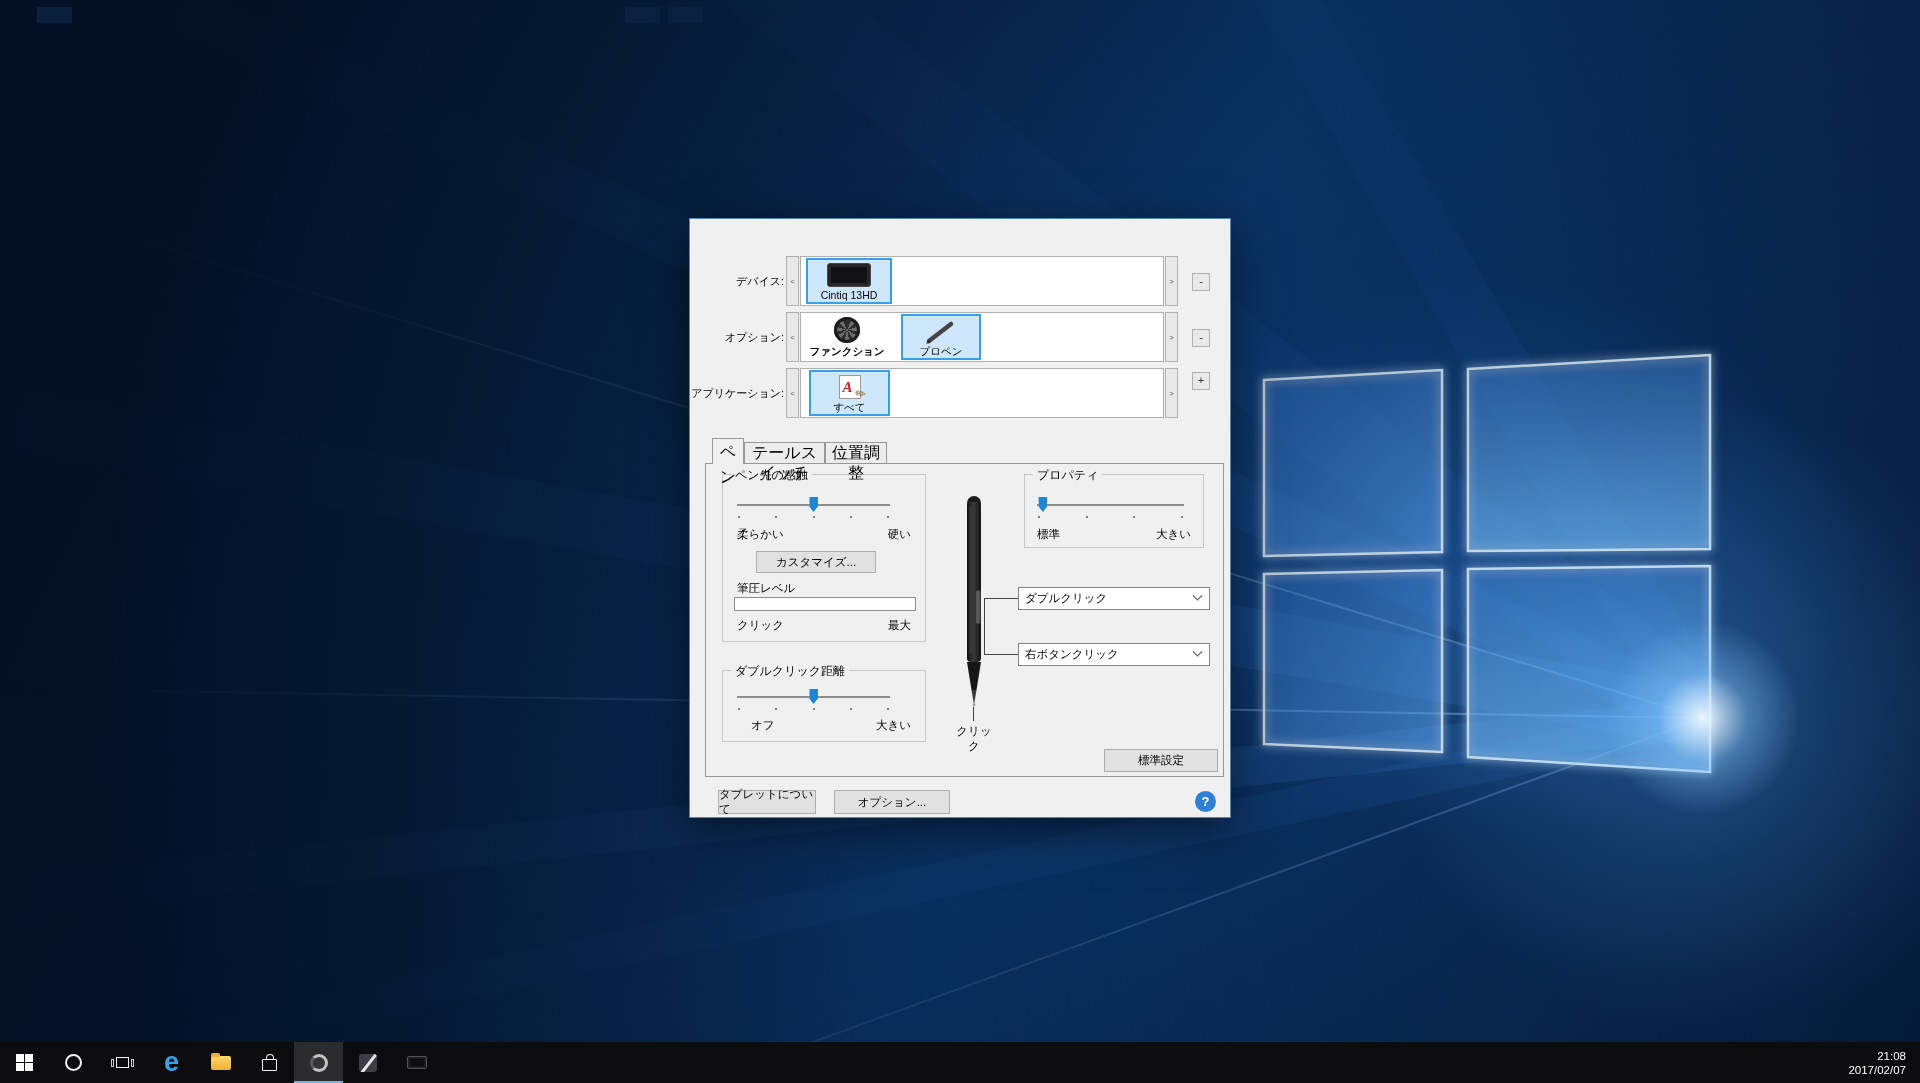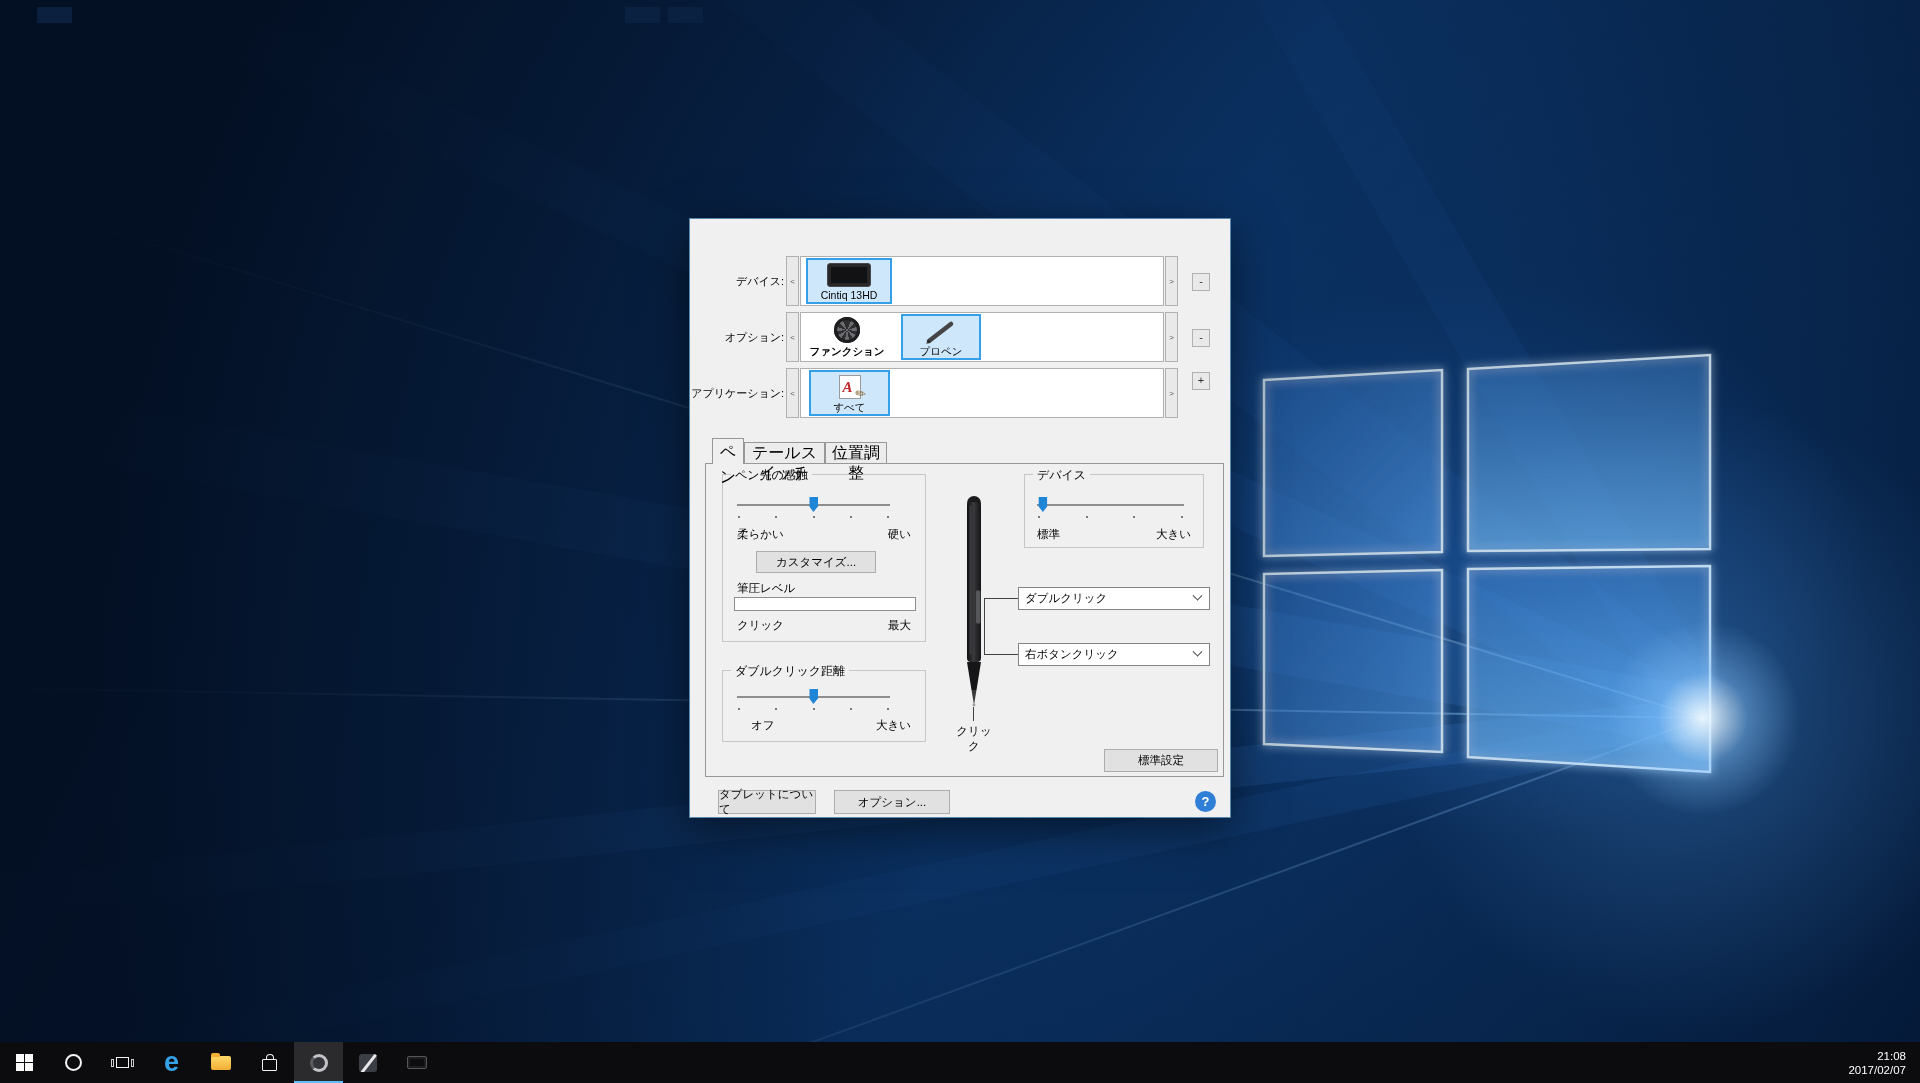--- a/index.html
+++ b/index.html
@@ -259,21 +259,21 @@
             <span class="tick"></span>
             <span class="tick"></span>
         </div>
         <div class="thumb" style="left: 50%;"></div>
       </div>
       <span class="endlab" style="left:28px;top:47px;">オフ</span>
       <span class="endlab" style="right:14px;top:47px;">大きい</span>
     </div>
 
     <div class="groupbox" style="left:318px;top:10px;width:180px;height:74px;">
-      <span class="grouplabel">デバイス</span>
+      <span class="grouplabel">プロパティ</span>
       <div class="slider" style="left:12px;top:22px;width:147px;">
         <div class="track"></div>
         <div class="ticks">
           <span class="tick"></span>
             <span class="tick"></span>
             <span class="tick"></span>
             <span class="tick"></span>
         </div>
         <div class="thumb" style="left: 4%;"></div>
       </div>

